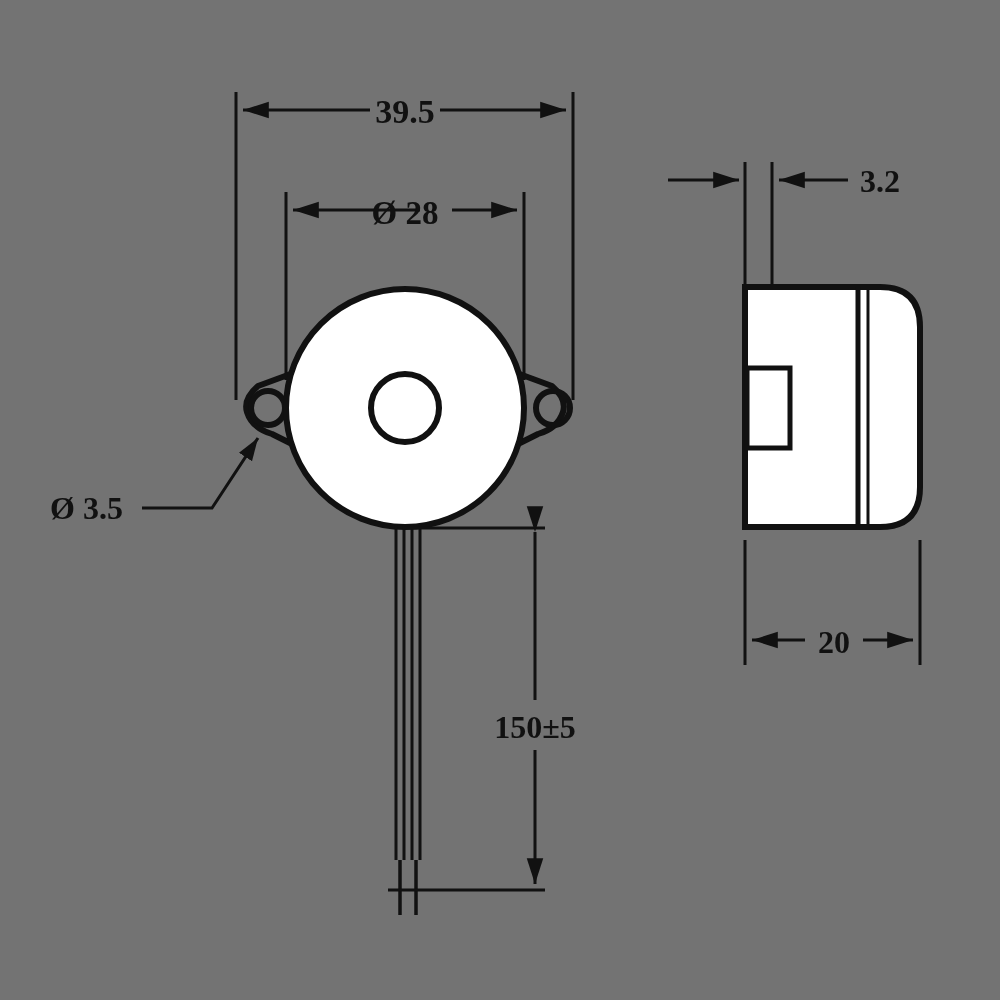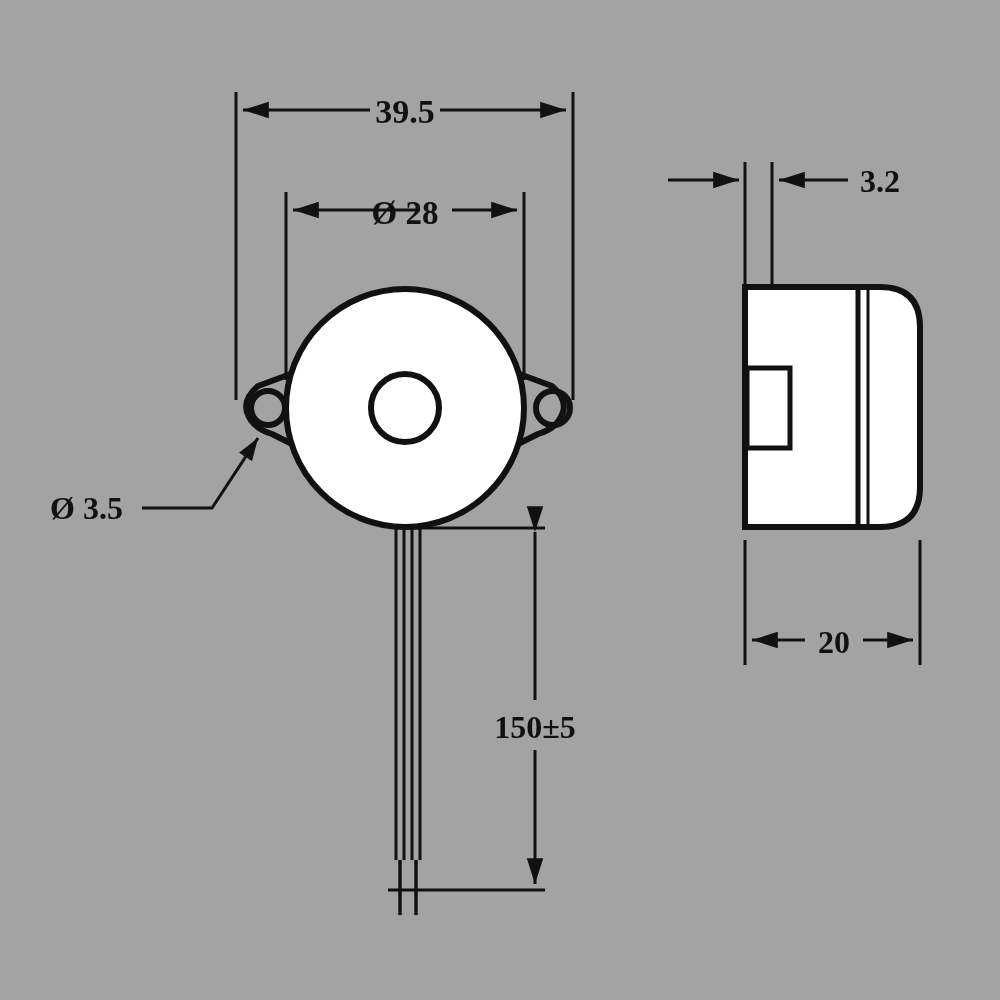--- a/index.html
+++ b/index.html
@@ -11,21 +11,21 @@
   body {
     width: 1000px;
     height: 1000px;
     font-family: "Liberation Serif", "DejaVu Serif", serif;
     overflow: hidden;
   }
   #drawing-root {
     position: relative;
     width: 1000px;
     height: 1000px;
-    background: #a3a3a3;
+    background: #737373;
   }
   svg.sheet {
     position: absolute;
     top: 0;
     left: 0;
     width: 1000px;
     height: 1000px;
     display: block;
   }
   .dim-text {

